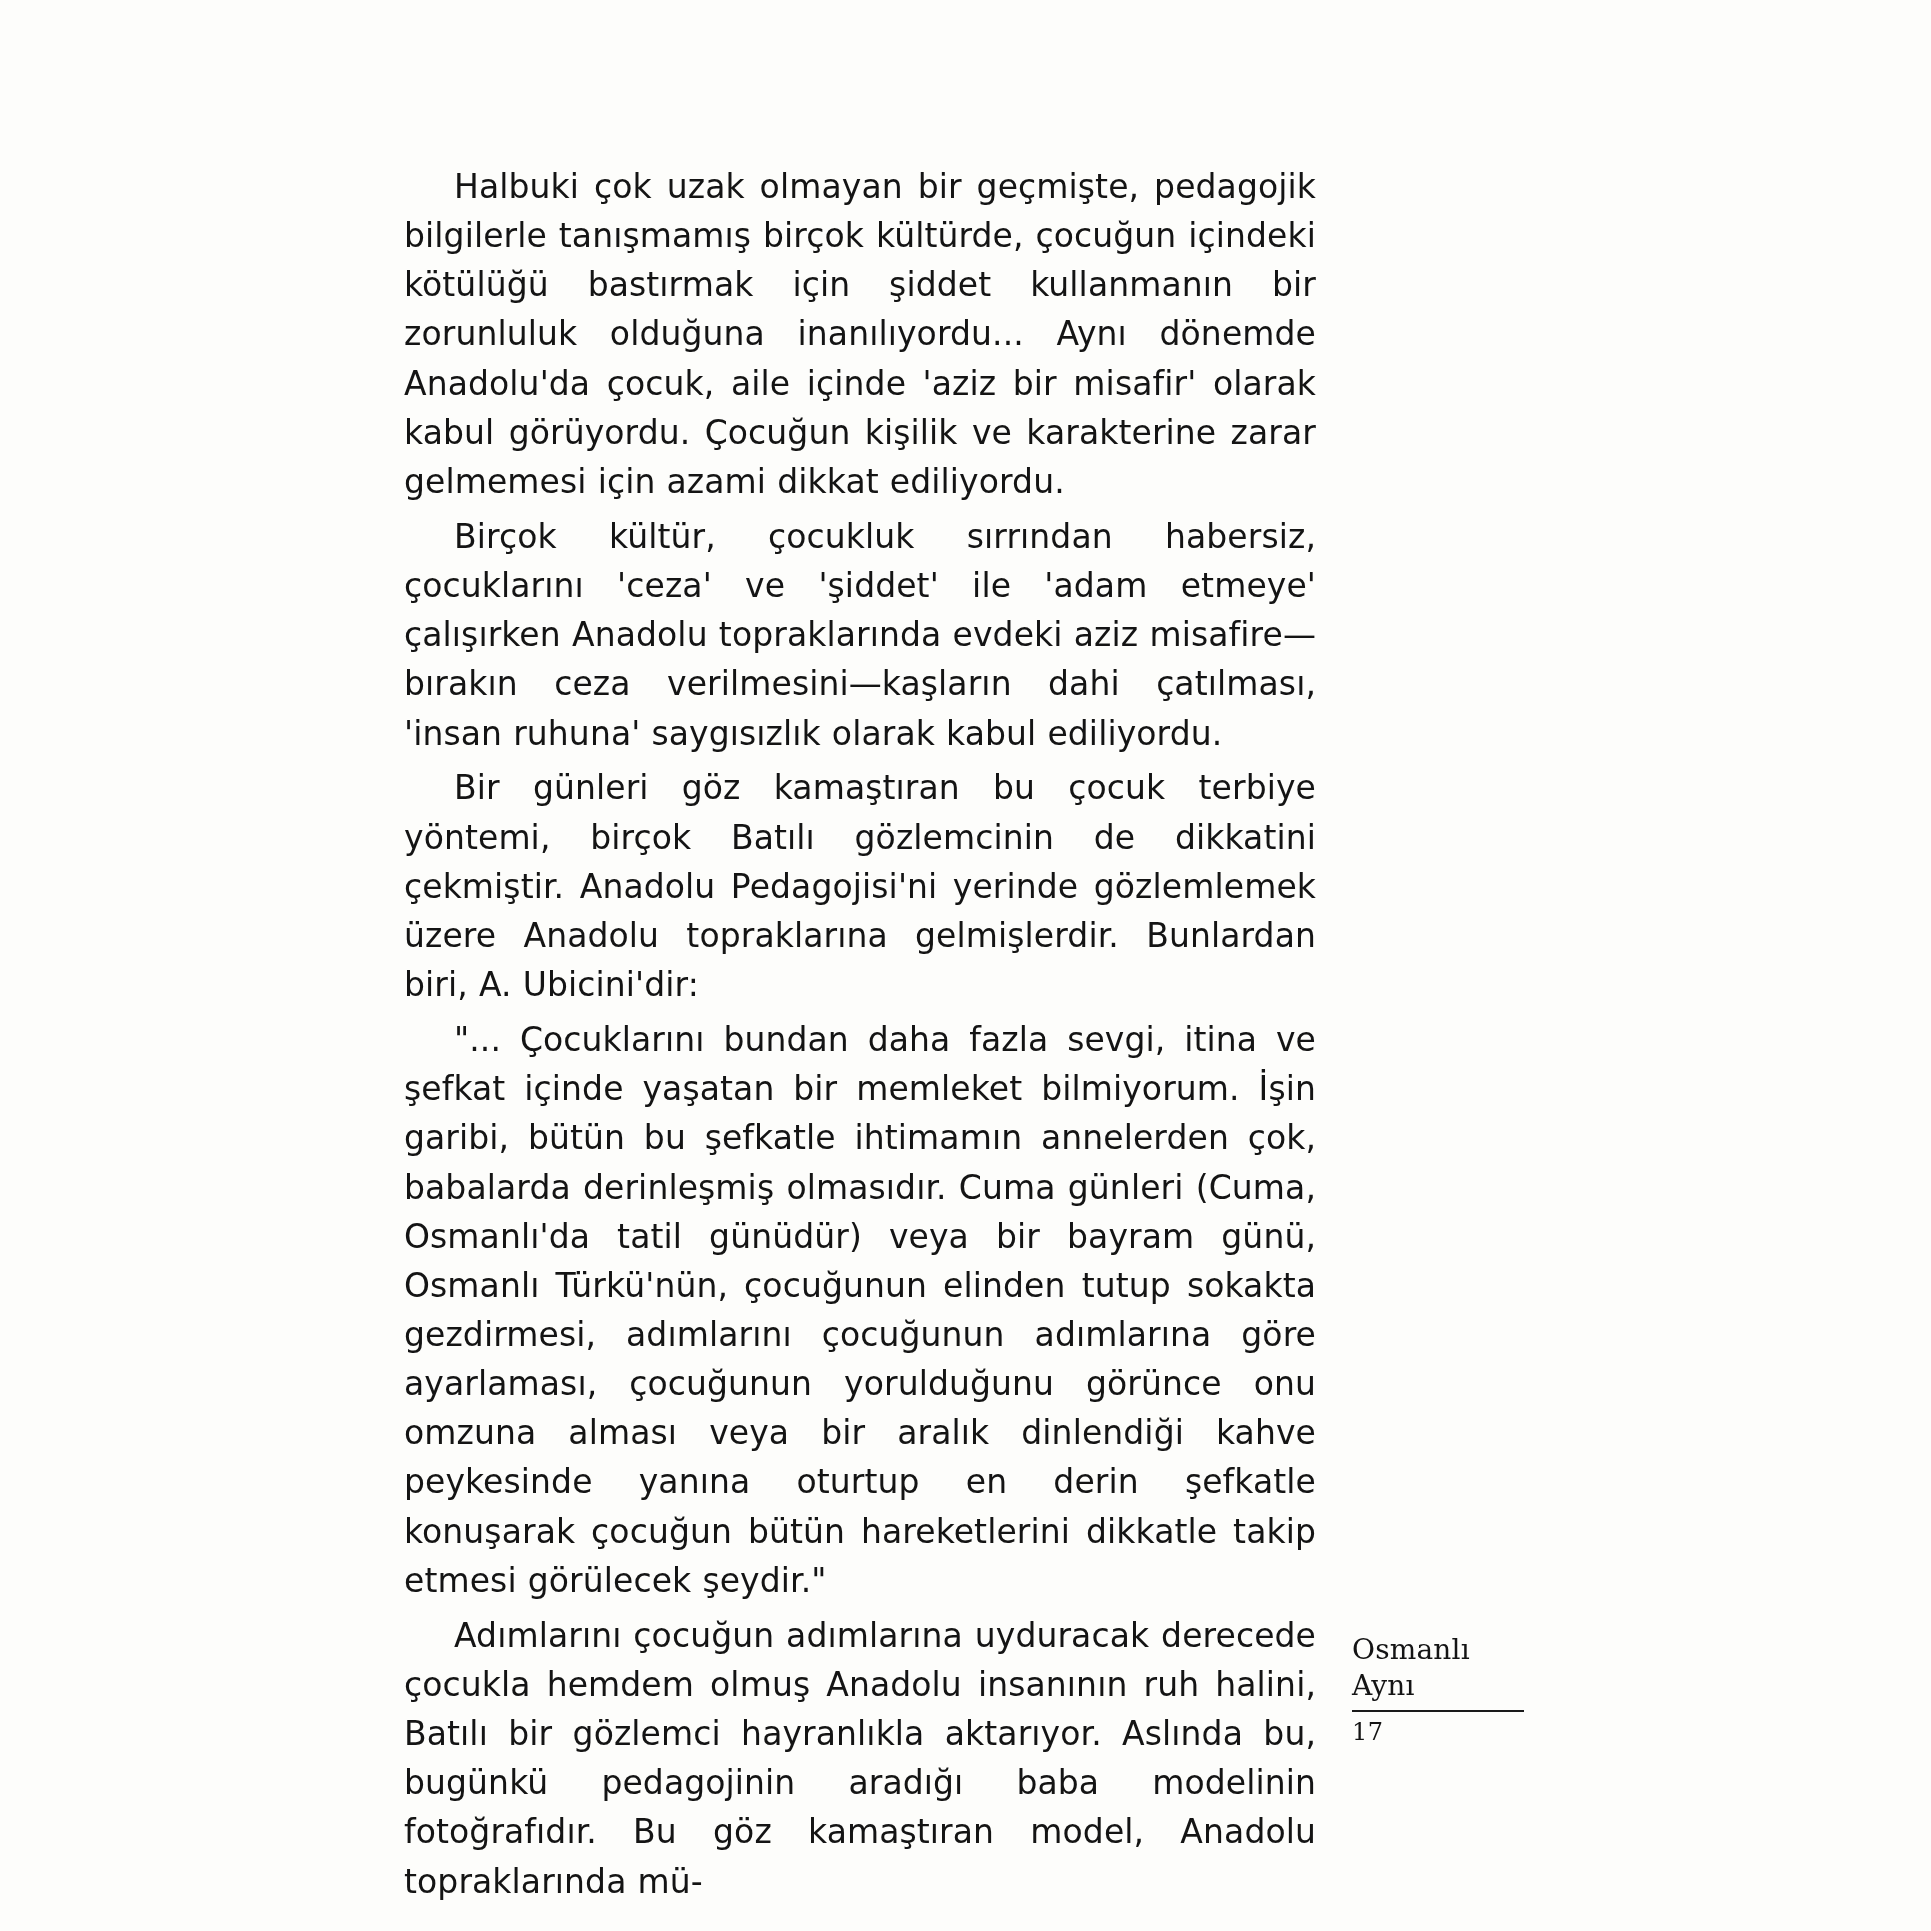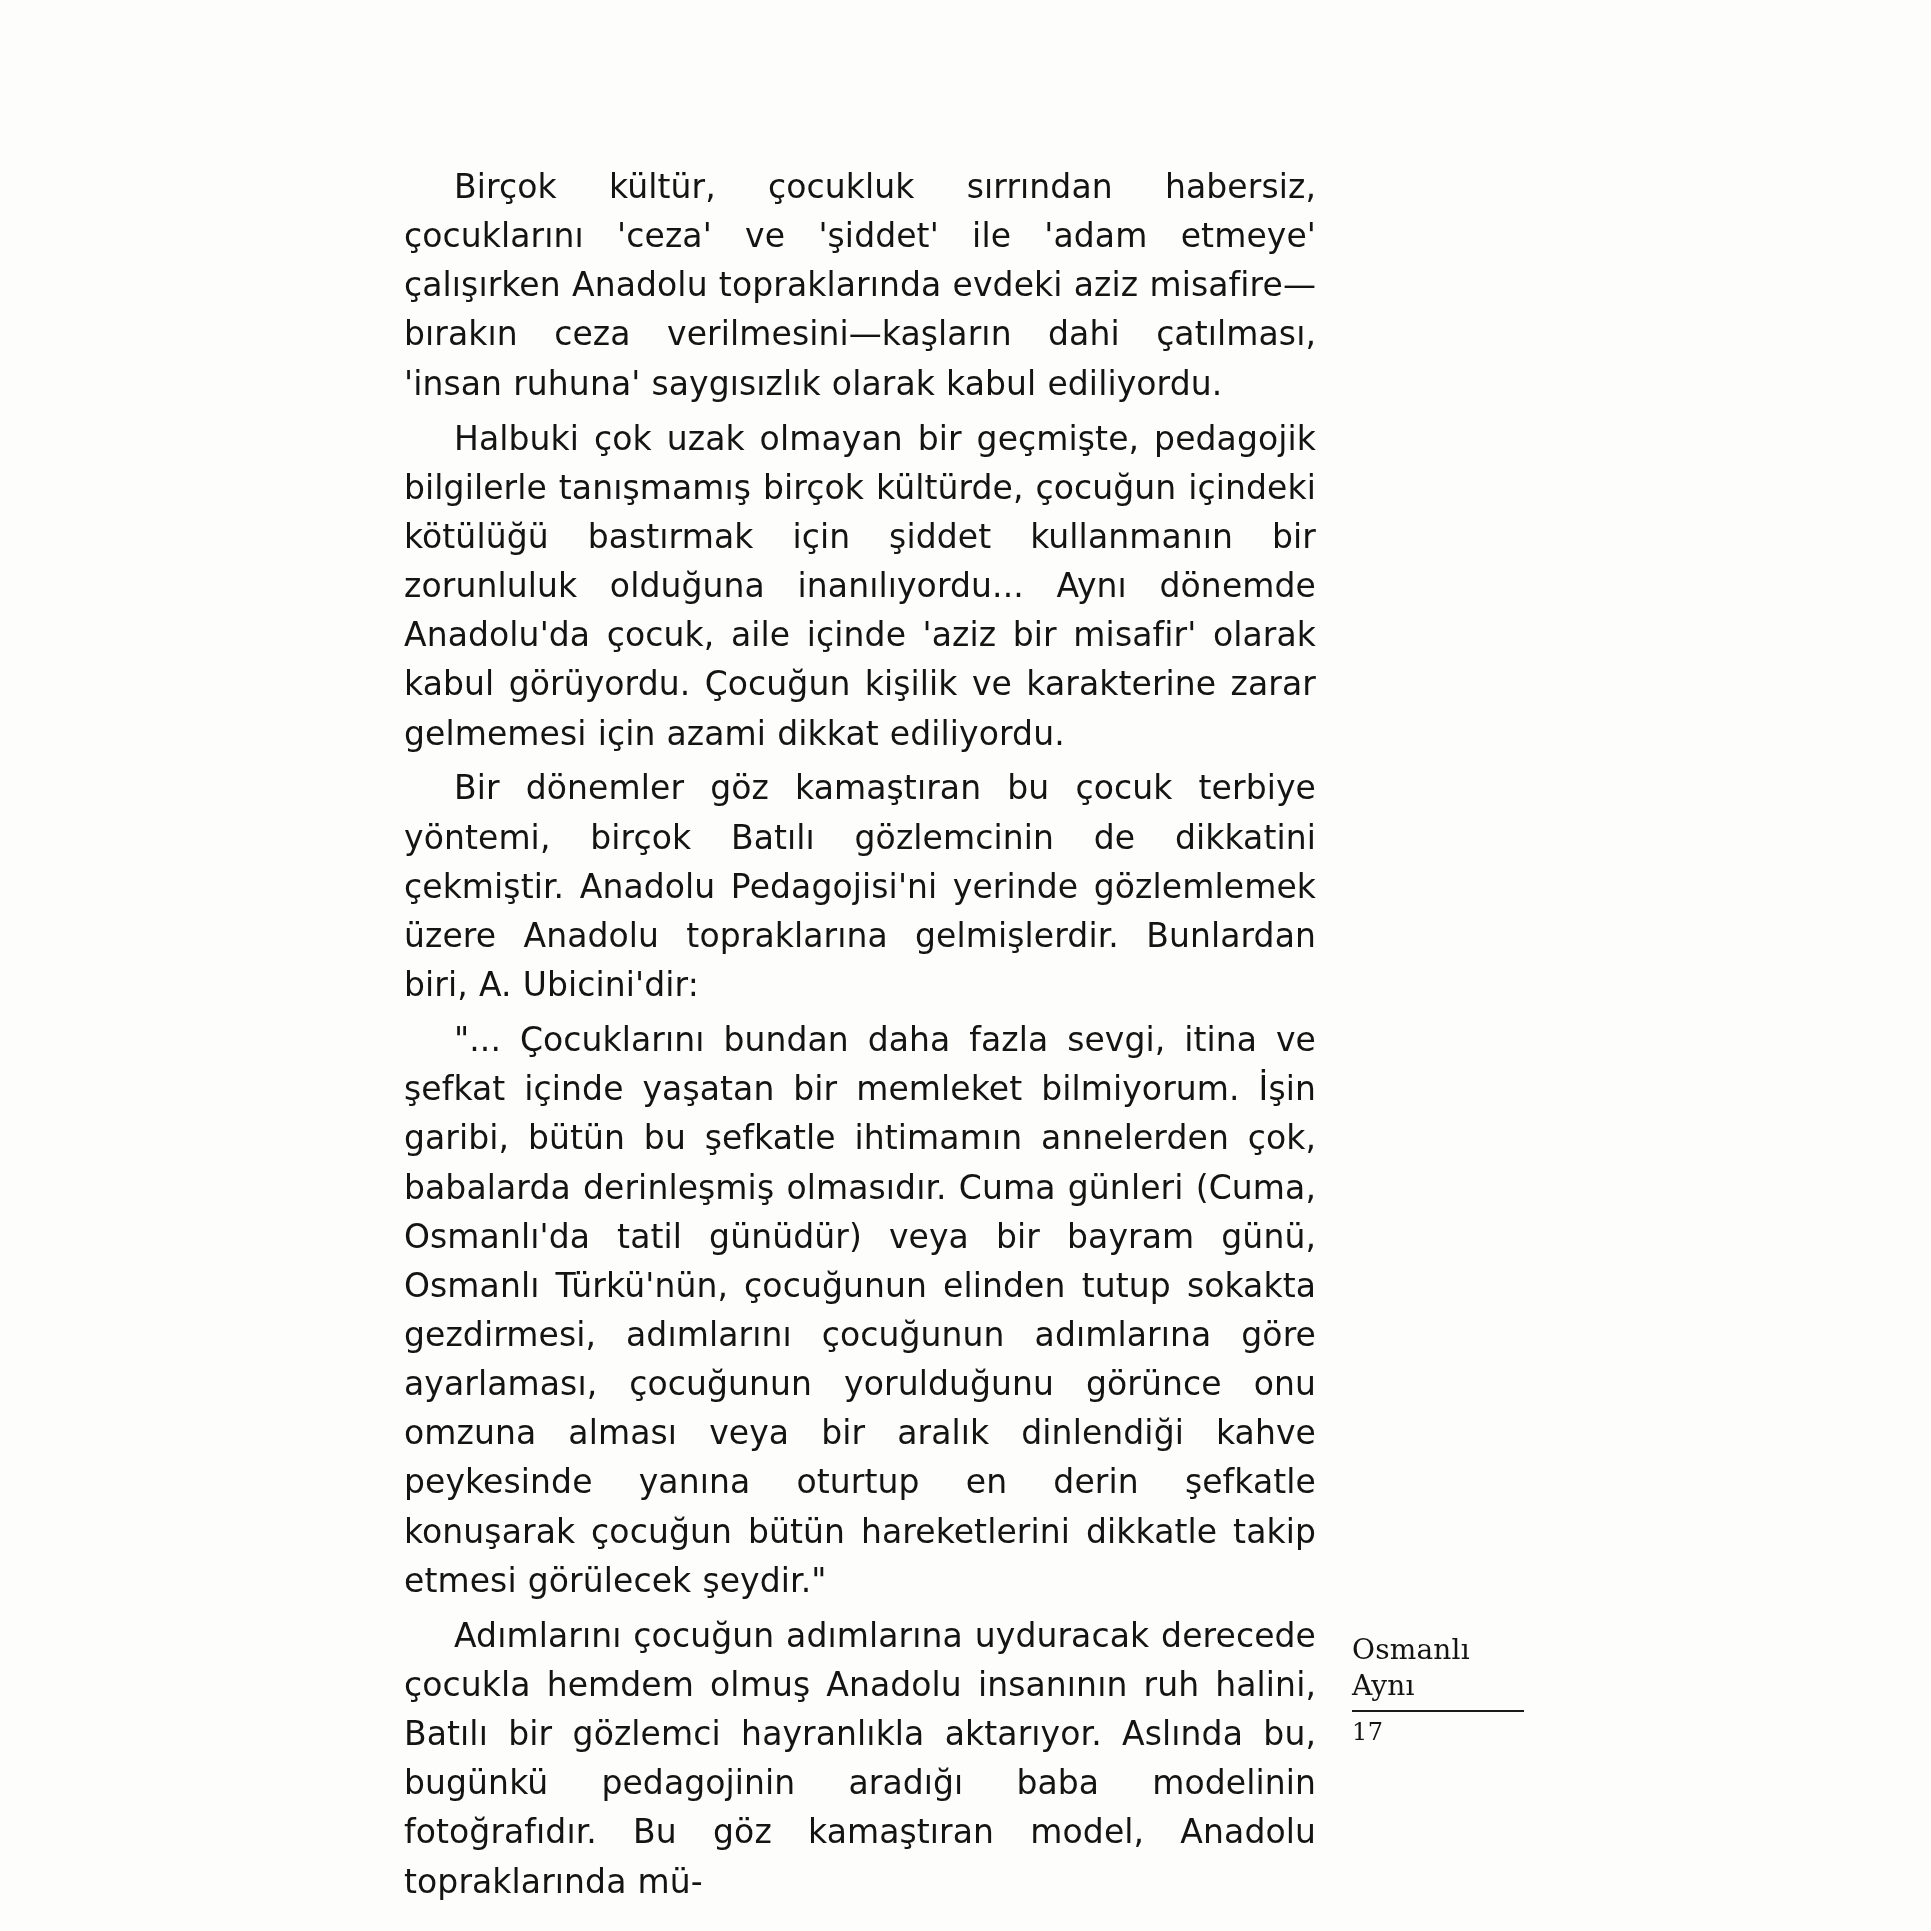--- a/index.html
+++ b/index.html
@@ -65,23 +65,23 @@
     font-size: 24px;
     letter-spacing: 0.4px;
   }
 </style>
 </head>
 <body>
 
 <div class="page">
 
   <div class="text-column">
+    <p class="para indent">Halbuki çok uzak olmayan bir geçmişte, pedagojik bilgilerle tanışmamış birçok kültürde, çocuğun içindeki kötülüğü bastırmak için şiddet kullanmanın bir zorunluluk olduğuna inanılıyordu... Aynı dönemde Anadolu'da çocuk, aile içinde 'aziz bir misafir' olarak kabul görüyordu. Çocuğun kişilik ve karakterine zarar gelmemesi için azami dikkat ediliyordu.</p>
     <p class="para indent">Birçok kültür, çocukluk sırrından habersiz, çocuklarını 'ceza' ve 'şiddet' ile 'adam etmeye' çalışırken Anadolu topraklarında evdeki aziz misafire—bırakın ceza verilmesini—kaşların dahi çatılması, 'insan ruhuna' saygısızlık olarak kabul ediliyordu.</p>
-    <p class="para indent">Halbuki çok uzak olmayan bir geçmişte, pedagojik bilgilerle tanışmamış birçok kültürde, çocuğun içindeki kötülüğü bastırmak için şiddet kullanmanın bir zorunluluk olduğuna inanılıyordu... Aynı dönemde Anadolu'da çocuk, aile içinde 'aziz bir misafir' olarak kabul görüyordu. Çocuğun kişilik ve karakterine zarar gelmemesi için azami dikkat ediliyordu.</p>
-    <p class="para indent">Bir dönemler göz kamaştıran bu çocuk terbiye yöntemi, birçok Batılı gözlemcinin de dikkatini çekmiştir. Anadolu Pedagojisi'ni yerinde gözlemlemek üzere Anadolu topraklarına gelmişlerdir. Bunlardan biri, A. Ubicini'dir:</p>
+    <p class="para indent">Bir günleri göz kamaştıran bu çocuk terbiye yöntemi, birçok Batılı gözlemcinin de dikkatini çekmiştir. Anadolu Pedagojisi'ni yerinde gözlemlemek üzere Anadolu topraklarına gelmişlerdir. Bunlardan biri, A. Ubicini'dir:</p>
     <p class="para indent">"... Çocuklarını bundan daha fazla sevgi, itina ve şefkat içinde yaşatan bir memleket bilmiyorum. İşin garibi, bütün bu şefkatle ihtimamın annelerden çok, babalarda derinleşmiş olmasıdır. Cuma günleri (Cuma, Osmanlı'da tatil günüdür) veya bir bayram günü, Osmanlı Türkü'nün, çocuğunun elinden tutup sokakta gezdirmesi, adımlarını çocuğunun adımlarına göre ayarlaması, çocuğunun yorulduğunu görünce onu omzuna alması veya bir aralık dinlendiği kahve peykesinde yanına oturtup en derin şefkatle konuşarak çocuğun bütün hareketlerini dikkatle takip etmesi görülecek şeydir."</p>
     <p class="para indent last">Adımlarını çocuğun adımlarına uyduracak derecede çocukla hemdem olmuş Anadolu insanının ruh halini, Batılı bir gözlemci hayranlıkla aktarıyor. Aslında bu, bugünkü pedagojinin aradığı baba modelinin fotoğrafıdır. Bu göz kamaştıran model, Anadolu topraklarında mü-</p>
   </div>
 
   <div class="footer">
     <div class="footer-title">
       <div>Osmanlı</div>
       <div>Aynı</div>
     </div>
     <div class="footer-rule"></div>

